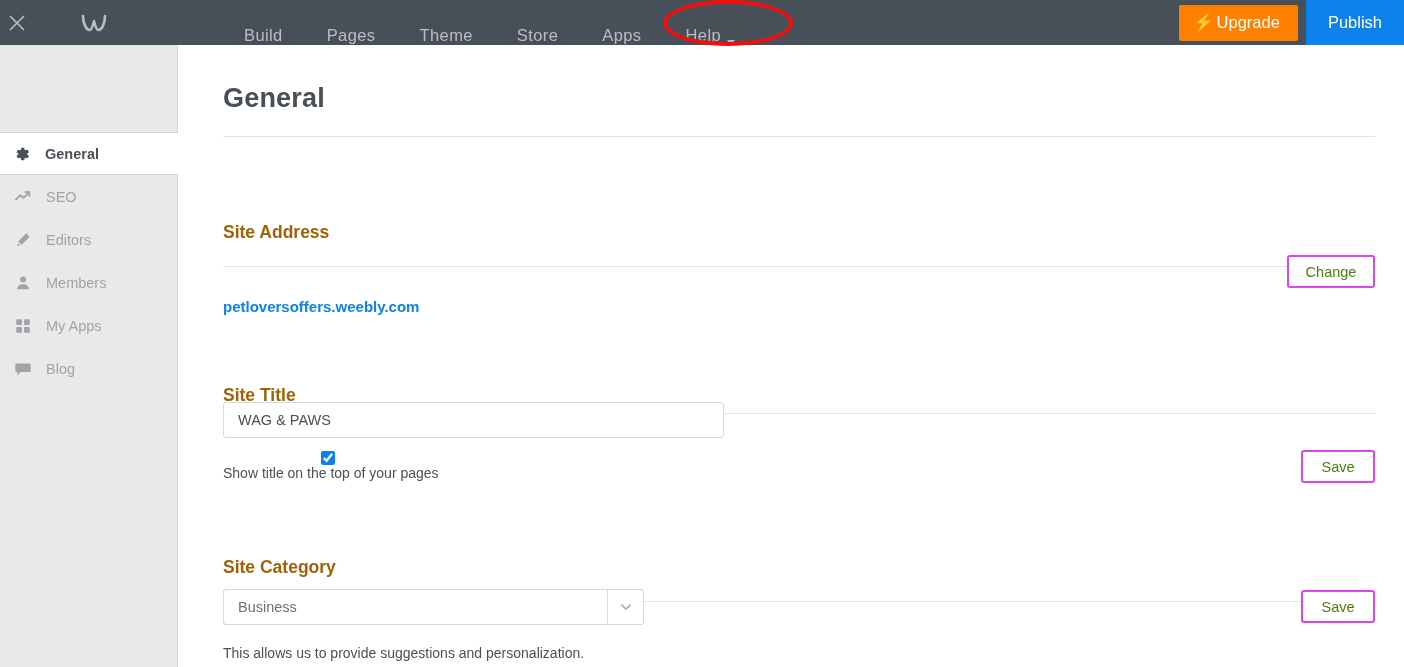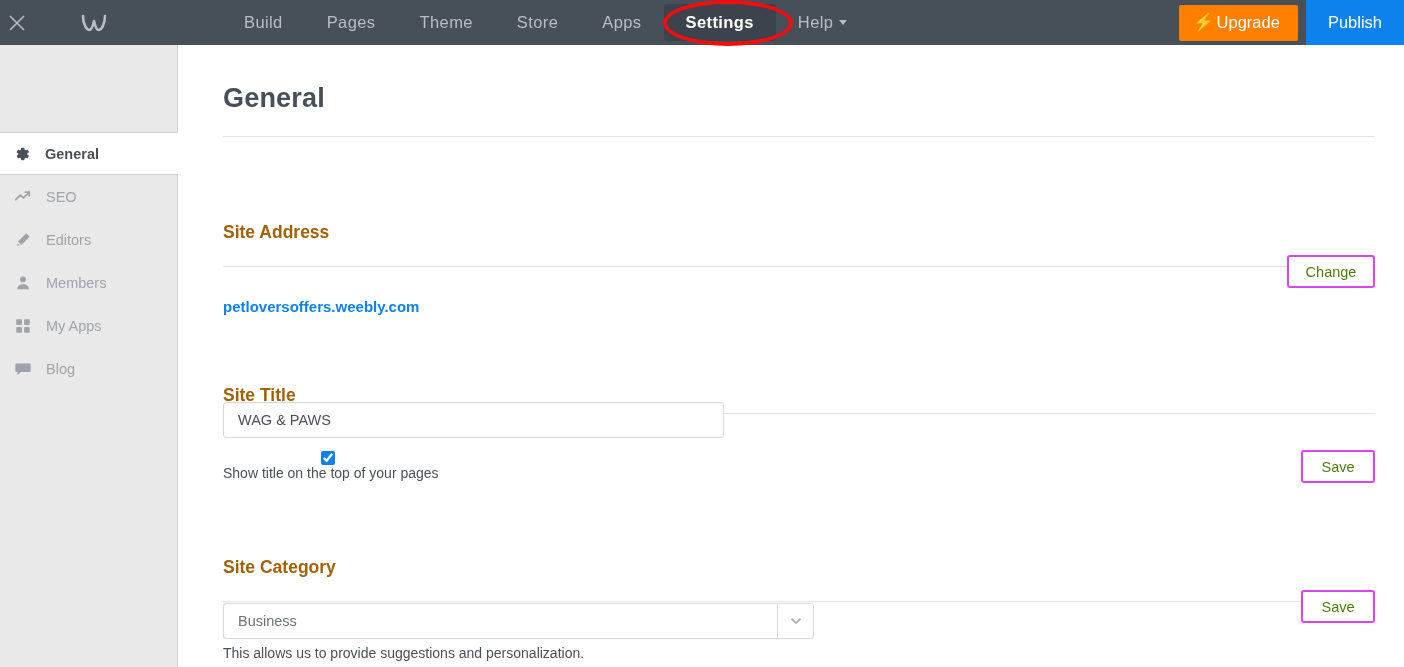--- a/index.html
+++ b/index.html
@@ -21,21 +21,21 @@
     width: 34px; display: flex; align-items: center; justify-content: center;
     cursor: pointer;
   }
   .close-btn svg { display:block; }
   .logo-wrap {
     width: 120px; display: flex; align-items: center; justify-content: center;
     cursor: pointer;
   }
   .nav-tabs { display: flex; align-items: stretch; margin-left: 68px; }
   .nav-tab {
-    padding: 0 22px; display: flex; align-items: center;
+    padding: 0 22px; display: flex; align-items: flex-end;
     color: #b9bec4; font-size: 16.5px; letter-spacing: .4px;
     cursor: pointer; position: relative; white-space: nowrap;
   }
   .nav-tab.active {
     background: #3c434c; color: #ffffff; font-weight: bold;
     border-radius: 3px; margin: 4px 0;
   }
   .caret {
     display: inline-block; margin-left: 6px;
     width: 0; height: 0;
@@ -136,23 +136,22 @@
     display: flex; align-items: center; cursor: pointer; flex-direction: column;
   }
   .cbox {
     width: 14px; height: 14px; margin: 0 6px 0 0;
     accent-color: #0d82ed; cursor: pointer;
   }
   .check-label { font-size: 14px; color: #4a5058; }
 
   .select-wrap {
     position: absolute; left: 44px; top: 544px;
-    width: 591px; height: 36px;
+    width: 421px; height: 36px;
     display: flex;
-    margin-top: 14px;
   }
   .select-box {
     flex: 1; border: 1px solid #d5d8dc; border-right: none;
     border-radius: 3px 0 0 3px; display: flex; align-items: center;
     padding-left: 14px; font-size: 14.5px; color: #6b727b;
     background: #fff; cursor: pointer;
   }
   .select-arrow {
     width: 37px; border: 1px solid #d5d8dc; border-radius: 0 3px 3px 0;
     background: #fff; display: flex; align-items: center; justify-content: center;
@@ -185,23 +184,20 @@
         <span>Pages</span>
       </div>
     <div class="nav-tab">
         <span>Theme</span>
       </div>
     <div class="nav-tab">
         <span>Store</span>
       </div>
     <div class="nav-tab">
         <span>Apps</span>
-      </div>
-    <div class="nav-tab active">
-        <span>Settings</span>
       </div>
     <div class="nav-tab">
       <span>Help</span>
       <span class="caret"></span>
     </div>
   </div>
   <div class="topbar-right">
     <button class="btn-upgrade">
       <span class="bolt">⚡</span>
       <span>Upgrade</span>

